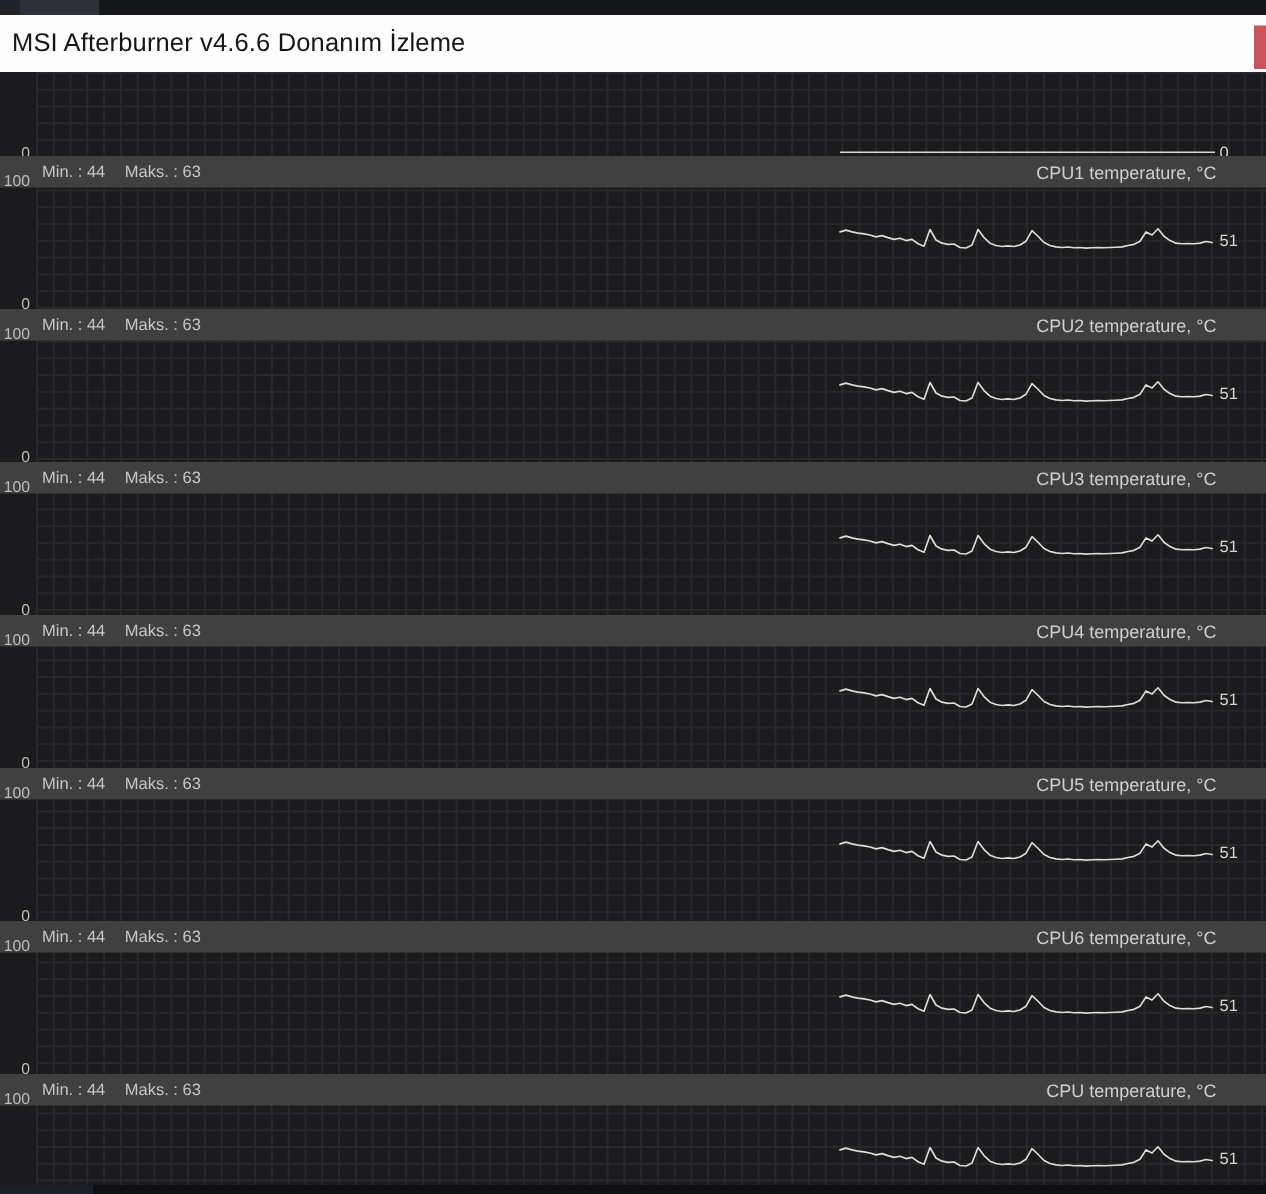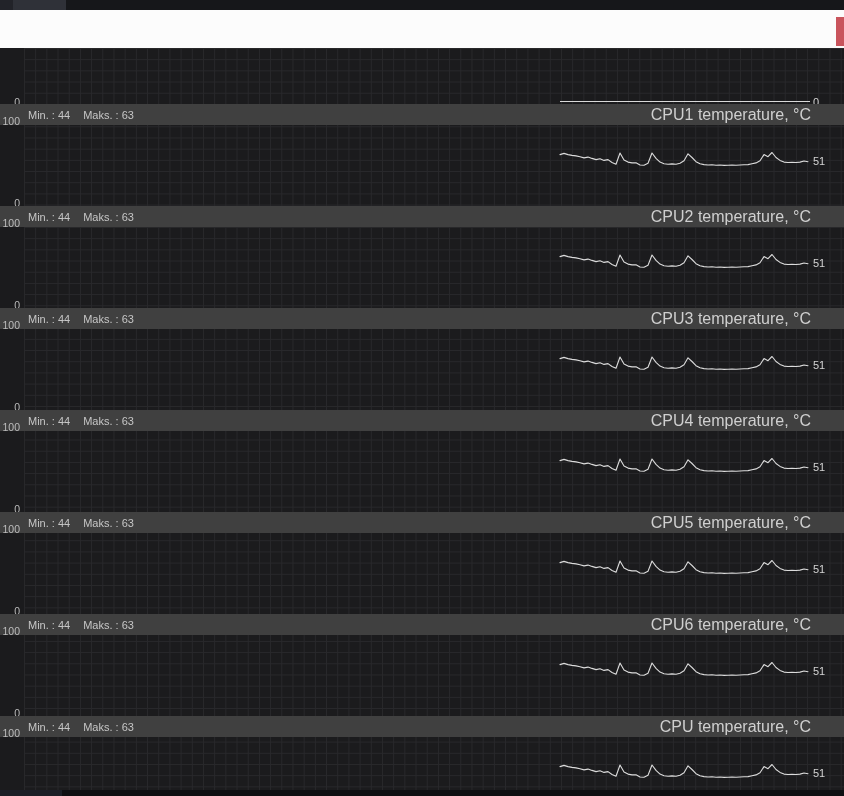--- a/index.html
+++ b/index.html
@@ -33,38 +33,39 @@
   .bottomstrip .seg{position:absolute;left:0;top:0;width:62px;height:6px;background:#1b1f27;}
   
   .partial{position:absolute;left:0;top:0;width:844px;height:56px;z-index:3;}
   .flatline{position:absolute;left:560px;top:53px;width:250px;height:1px;background:#d9d9d9;}
   .p-axis0{position:absolute;left:0;top:49px;width:20px;text-align:right;font-size:10.5px;line-height:11px;color:#bcbcbc;}
   .p-val{position:absolute;left:813px;top:49px;font-size:11px;line-height:11px;color:#d4d4d4;}
   
   .panel{position:absolute;left:0;width:844px;height:102px;z-index:3;}
   .strip{position:absolute;left:0;top:0;width:844px;height:21px;background:#404040;display:flex;align-items:center;}
   .minmax{margin-left:28px;display:flex;gap:13px;font-size:11px;color:#c6c6c6;white-space:pre;}
-  .sname{margin-left:auto;margin-right:33px;font-size:16px;color:#cfcfcf;}
+  .sname{margin-left:auto;margin-right:33px;font-size:12px;color:#cfcfcf;}
   .axis100{position:absolute;left:0;top:12px;width:20px;text-align:right;font-size:10.5px;line-height:11px;color:#bcbcbc;z-index:4;}
   .axis0{position:absolute;left:0;top:94px;width:20px;text-align:right;font-size:10.5px;line-height:11px;color:#bcbcbc;z-index:4;}
   .curve{position:absolute;left:0;top:0;width:844px;height:102px;overflow:visible;}
   .curve polyline{fill:none;stroke:#dcdcdc;stroke-width:1.1;stroke-linejoin:round;stroke-linecap:round;}
   .val{position:absolute;left:813px;top:52px;font-size:11px;line-height:11px;color:#d4d4d4;}
 </style>
 </head>
 <body>
 
 <div class="window">
 
   <div class="tabstrip">
     <div class="seg-a"></div>
     <div class="seg-b"></div>
   </div>
 
   <div class="titlebar">
+    <span class="title">MSI Afterburner v4.6.6 Donanım İzleme</span>
     <div class="closebtn" title="Close"></div>
   </div>
 
   <div class="content">
     <div class="gridlayer"></div>
     <div class="axismargin"></div>
 
     <div class="partial">
       <span class="p-axis0">0</span>
       <div class="flatline"></div>

